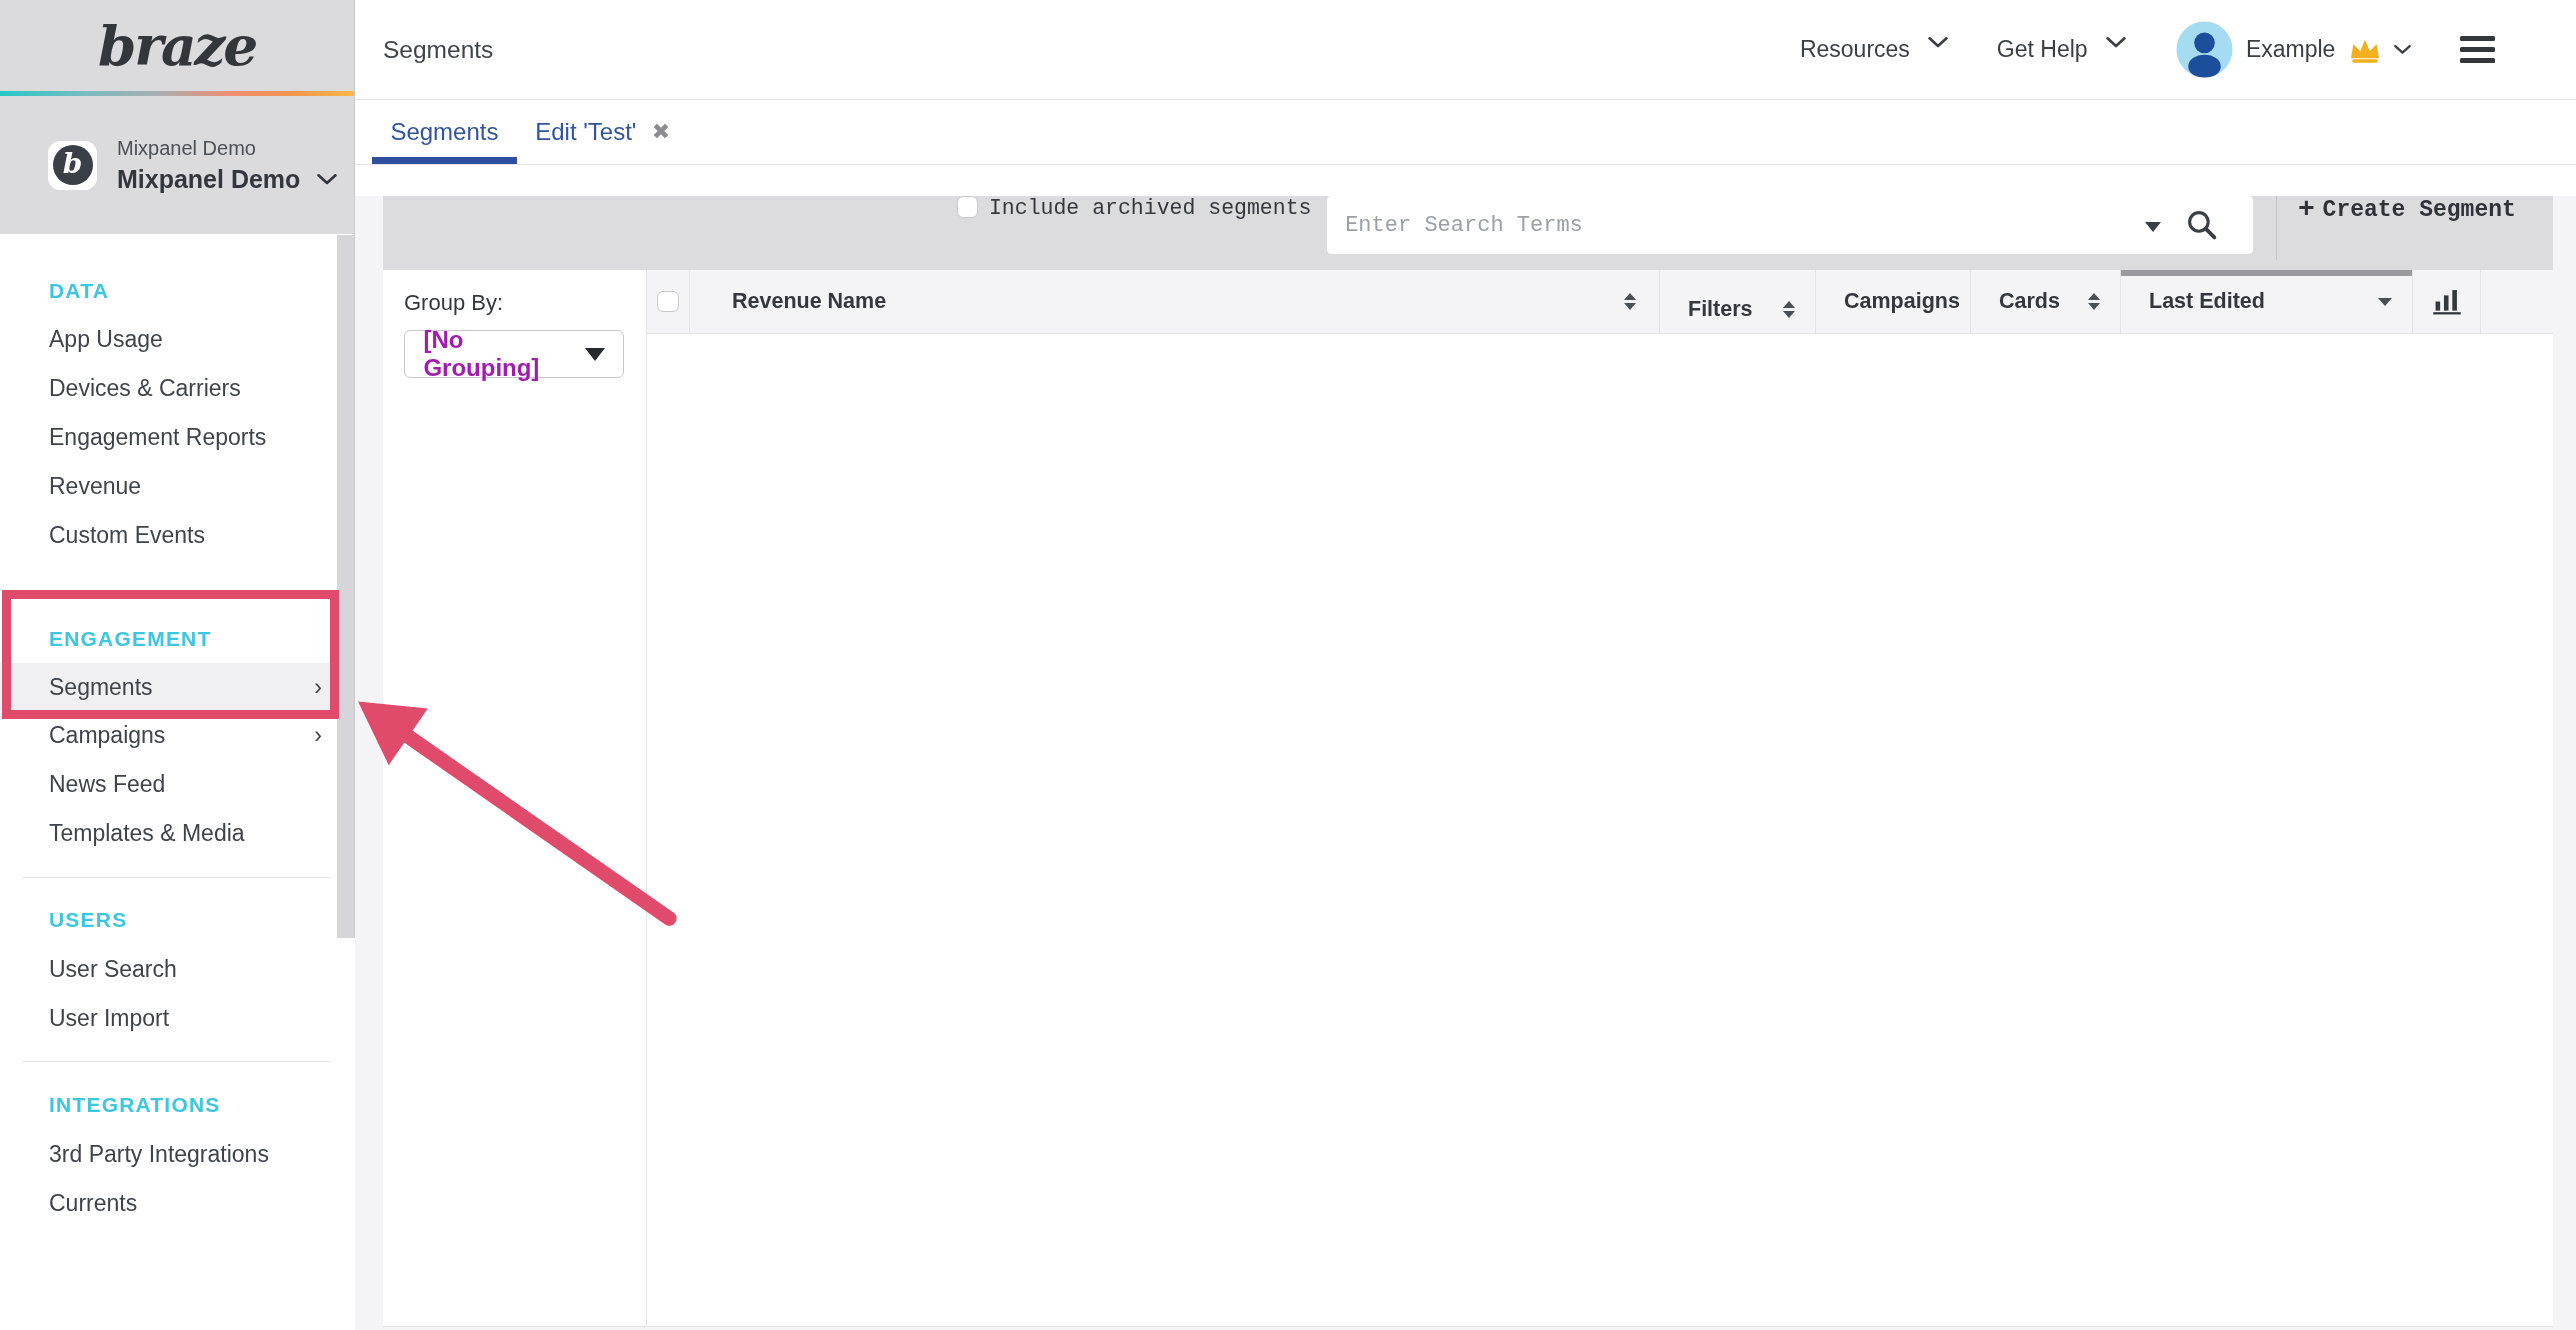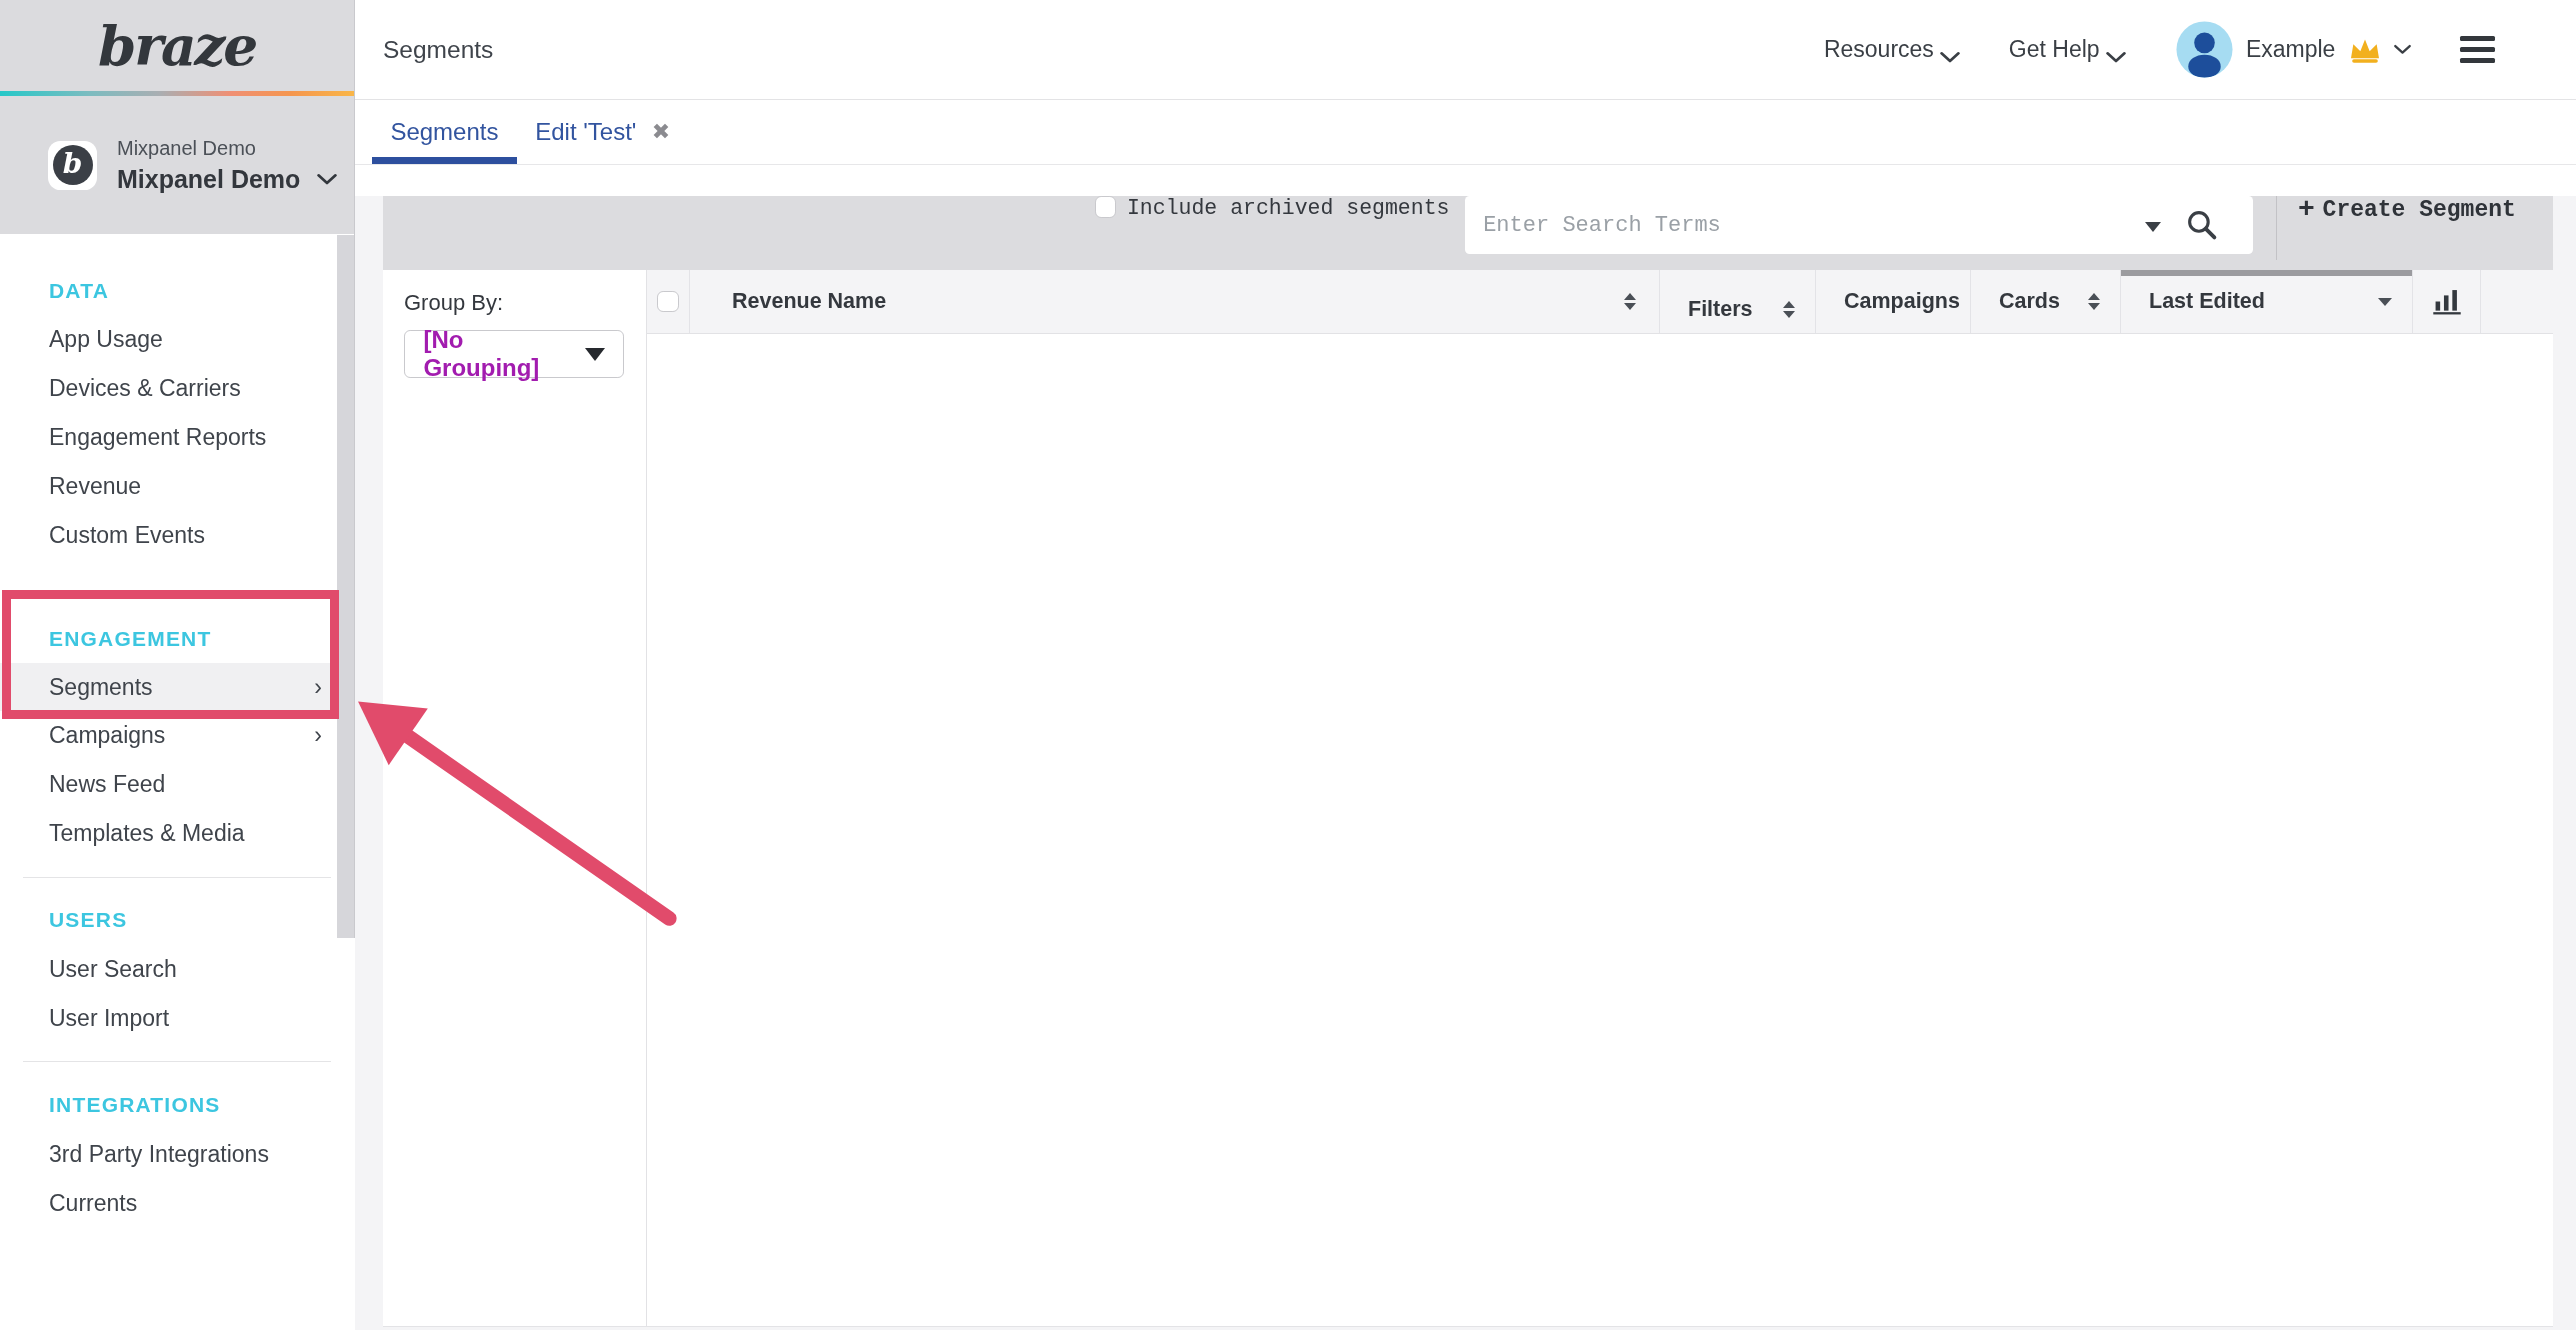--- a/index.html
+++ b/index.html
@@ -27,42 +27,42 @@
   .nav-item { height:49px; display:flex; align-items:center; justify-content:space-between; padding:0 32px 0 49px; font-size:23px; color:#3f444b; cursor:pointer; }
   .nav-item.highlighted { background:#f0f0f2; height:48px; }
   .nav-chevron { font-size:23px; color:#3f444b; }
   .nav-divider { height:0.8px; background:#e4e4e6; margin:18.4px 23px; }
 
   
   .main { flex:1; display:flex; flex-direction:column; background:#f4f4f6; min-width:0; }
   .topbar { height:100px; background:#ffffff; border-bottom:0.8px solid #e3e3e5; display:flex; align-items:center; padding:0 81px 0 28px; }
   .page-title { font-size:24.5px; color:#3f444b; }
   .topbar-right { margin-left:auto; display:flex; align-items:center; gap:49px; }
-  .topbar-link { display:flex; align-items:flex-end; gap:6px; font-size:23px; color:#3a3f45; cursor:pointer; }
+  .topbar-link { display:flex; align-items:flex-start; gap:18px; font-size:23px; color:#3a3f45; cursor:pointer; }
   .chev-svg { width:20px; height:12.3px; }
   .user-chip { display:flex; align-items:center; gap:12.3px; cursor:pointer; }
   .avatar-svg { width:59px; height:59px; }
   .user-name { font-size:23px; color:#3a3f45; }
   .crown-svg { width:34px; height:28px; }
   .hamburger { display:flex; flex-direction:column; gap:5.4px; cursor:pointer; }
   .hamburger span { display:block; width:35px; height:5.4px; border-radius:1.5px; background:#33373c; }
 
   .tabbar { height:65px; background:#ffffff; border-bottom:0.8px solid #e7e7e9; display:flex; align-items:stretch; padding-left:17px; }
   .tab { display:flex; align-items:center; padding:0 18.4px; font-size:24px; color:#32549f; position:relative; cursor:pointer; }
   .tab.active::after { content:""; position:absolute; left:0; right:0; bottom:0; height:7px; background:#2d4f9e; }
   .tab-close { margin-left:15.3px; font-size:22px; font-weight:bold; color:#8b8b90; cursor:pointer; }
 
   .gap-band { height:31px; background:#ffffff; }
 
   .content-card { margin-left:28px; margin-right:23px; height:1131px; display:flex; flex-direction:column; background:#ffffff; border-bottom:0.8px solid #e3e3e6; }
   .toolbar { height:74px; background:#dcdcdf; display:flex; align-items:flex-start; padding-right:28px; flex:0 0 74px;font-family:Liberation Mono, monospace; }
   .toolbar-spacer { flex:1; }
   .checkbox { width:21.5px; height:21.5px; border-radius:6.1px; background:#ffffff; border:0.8px solid #c9c9cd; cursor:pointer; }
   .archived-label { font-size:21.5px; color:#34383e; margin-left:10.7px; white-space:nowrap; }
-  .search-wrap { position:relative; width:788px; margin-left:15.3px; }
+  .search-wrap { position:relative; width:926px; margin-left:15.3px; }
   .search-input { width:100%; height:58px; border:none; border-radius:4.6px; background:#ffffff; font-size:22px; color:#3f444b; padding:0 138px 0 18.4px; outline:none; font-family:inherit; }
   .search-input::placeholder { color:#9aa0a6; }
   .search-caret { position:absolute; right:92px; top:26px; width:0; height:0; border-left:8.4px solid transparent; border-right:8.4px solid transparent; border-top:10px solid #3a3f45; cursor:pointer; }
   .search-mag { position:absolute; right:34px; top:12.3px; width:34px; height:34px; cursor:pointer; }
   .toolbar-divider { width:0.8px; height:64px; background:#c2c2c6; margin-left:23px; }
   .create-btn { display:flex; align-items:center; margin:0 9.2px 0 21.5px; font-size:23px; font-weight:bold; color:#2f3339; cursor:pointer; white-space:nowrap; background:none; border:none; font-family:inherit; }
   .create-plus { font-size:28px; font-weight:bold; margin-right:7.7px; line-height:1; }
 
   .content-body { flex:1; display:flex; min-height:0; }
   .groupby-panel { width:264px; flex:0 0 264px; background:#ffffff; border-right:0.8px solid #e2e2e5; padding:20px 0 0 21px; }

